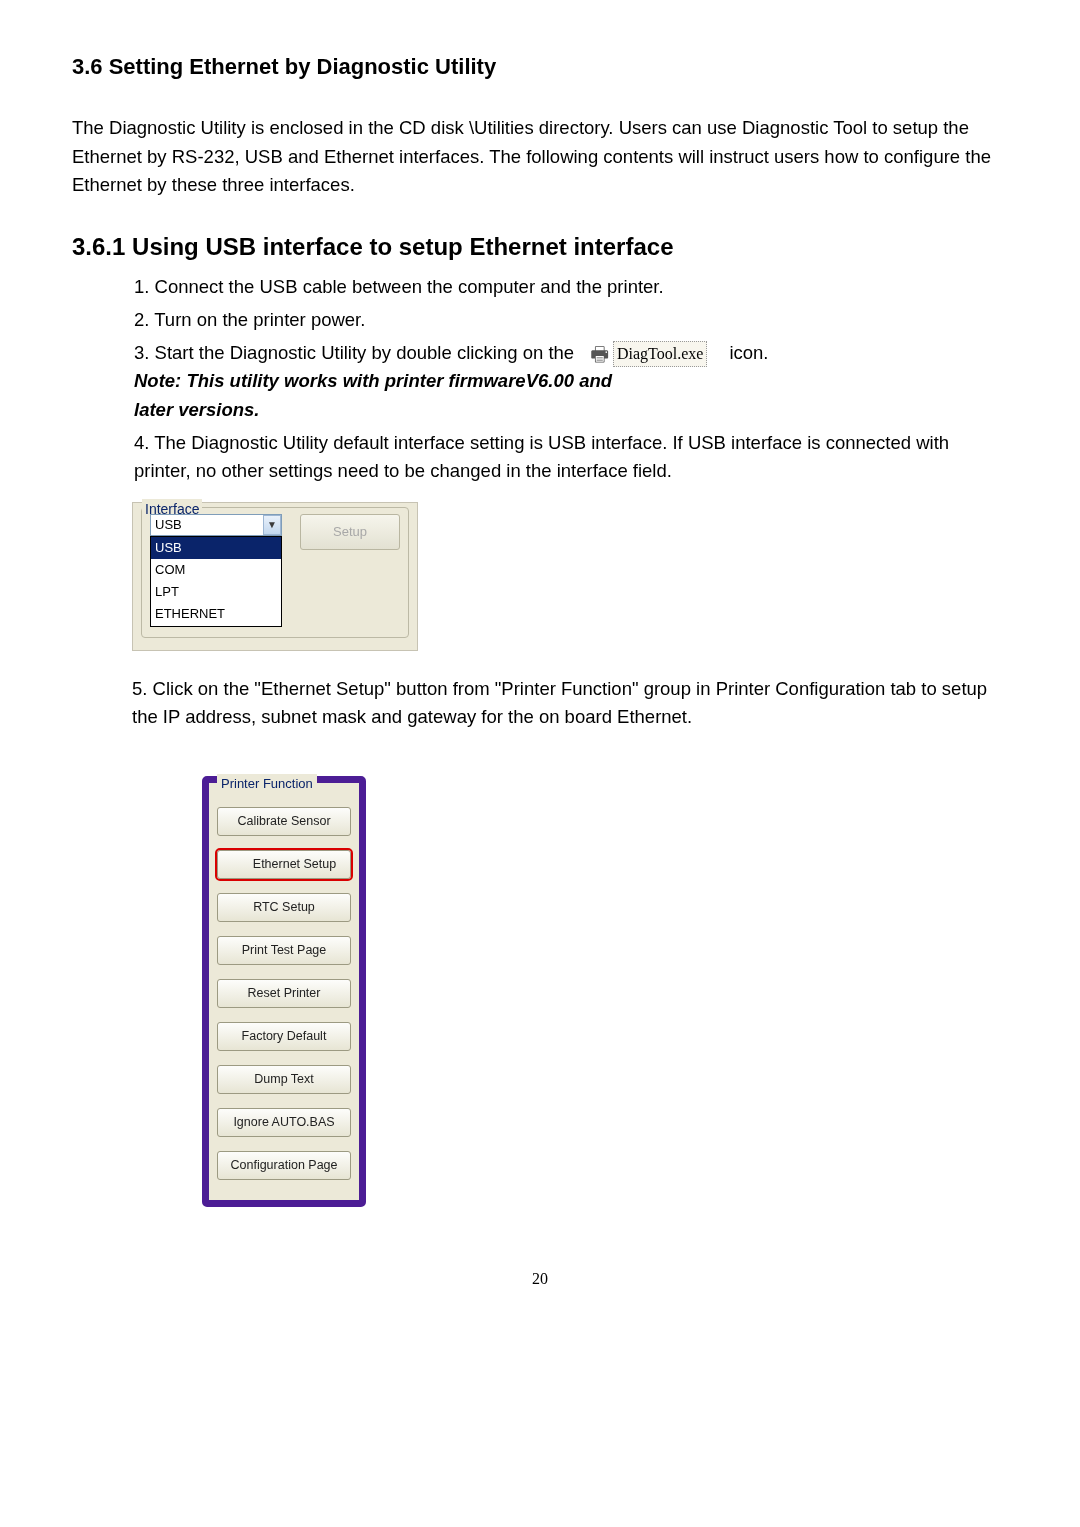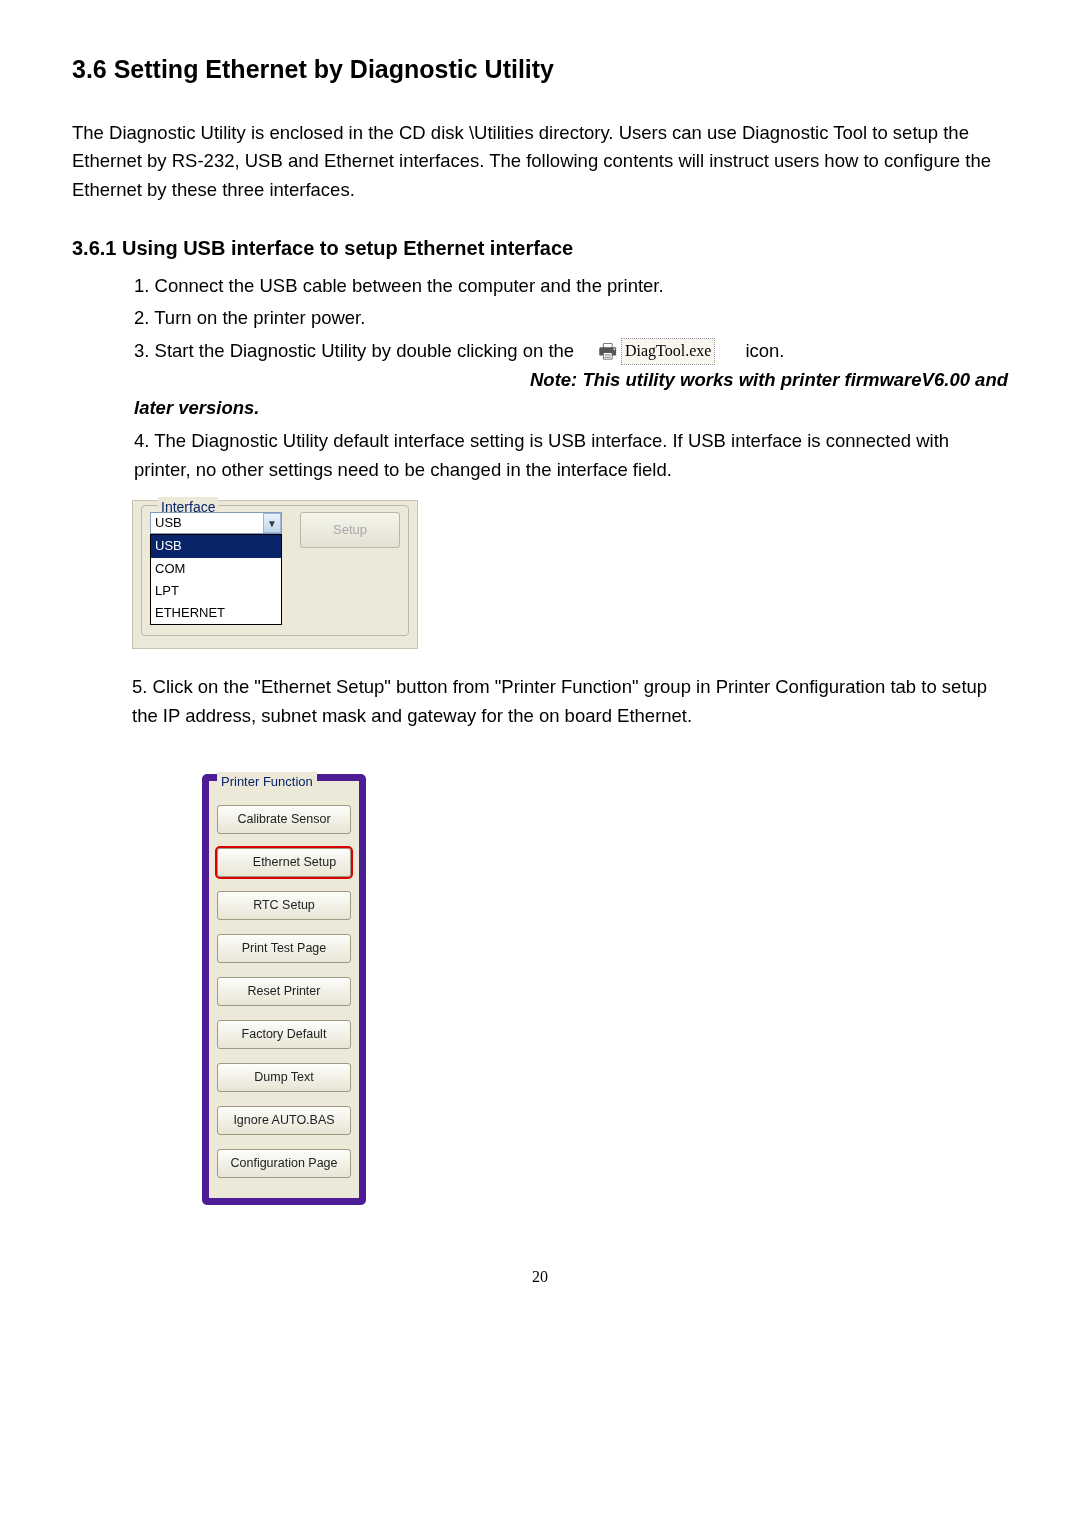--- a/index.html
+++ b/index.html
@@ -6,44 +6,44 @@
     body {
       font-family: Arial, sans-serif;
       font-size: 18.5px;
       line-height: 1.55;
       width: 1080px;
       padding: 50px 72px 40px 72px;
       color: #000;
       background: #fff;
     }
     .section-heading {
-      font-size: 25px;
+      font-size: 22px;
       font-weight: bold;
       margin-bottom: 30px;
     }
     .intro-para {
       margin-bottom: 28px;
     }
     .subsection-heading {
-      font-size: 20px;
+      font-size: 24px;
       font-weight: bold;
       margin-bottom: 8px;
     }
     .step-list {
       margin-left: 62px;
       margin-bottom: 16px;
     }
     .step {
       margin-bottom: 4px;
     }
     .inline-icon-row {
       display: flex;
-      align-items: center;
+      align-items: flex-end;
       flex-wrap: wrap;
-      column-gap: 8px;
+      column-gap: 0;
     }
     .diag-icon-box {
       display: inline-flex;
       align-items: center;
       gap: 4px;
       vertical-align: middle;
       margin-left: 16px;
       margin-right: 22px;
     }
     .printer-glyph {
@@ -55,21 +55,21 @@
       font-family: "Times New Roman", serif;
       font-size: 16px;
       border: 1px dotted #999;
       padding: 0 3px;
       background: #f8f6ee;
     }
     .note-line {
       font-style: italic;
       font-weight: bold;
       display: flex;
-      justify-content: flex-end;
+      justify-content: flex-start;
       flex-wrap: wrap;
     }
     .note-cont {
       font-style: italic;
       font-weight: bold;
       margin-left: 0;
     }
 
     
     .interface-panel {
@@ -85,21 +85,21 @@
     }
     .interface-fieldset {
       border: 1px solid #bcb9a5;
       border-radius: 4px;
       padding: 6px 8px 10px 8px;
       position: relative;
     }
     .interface-legend {
       position: absolute;
       top: -9px;
-      left: 16px;
+      left: 0;
       background: #ece9d8;
       padding: 0 3px;
       color: #0a246a;
     }
     .interface-row {
       display: flex;
       justify-content: space-between;
       align-items: flex-start;
       gap: 4px;
     }

